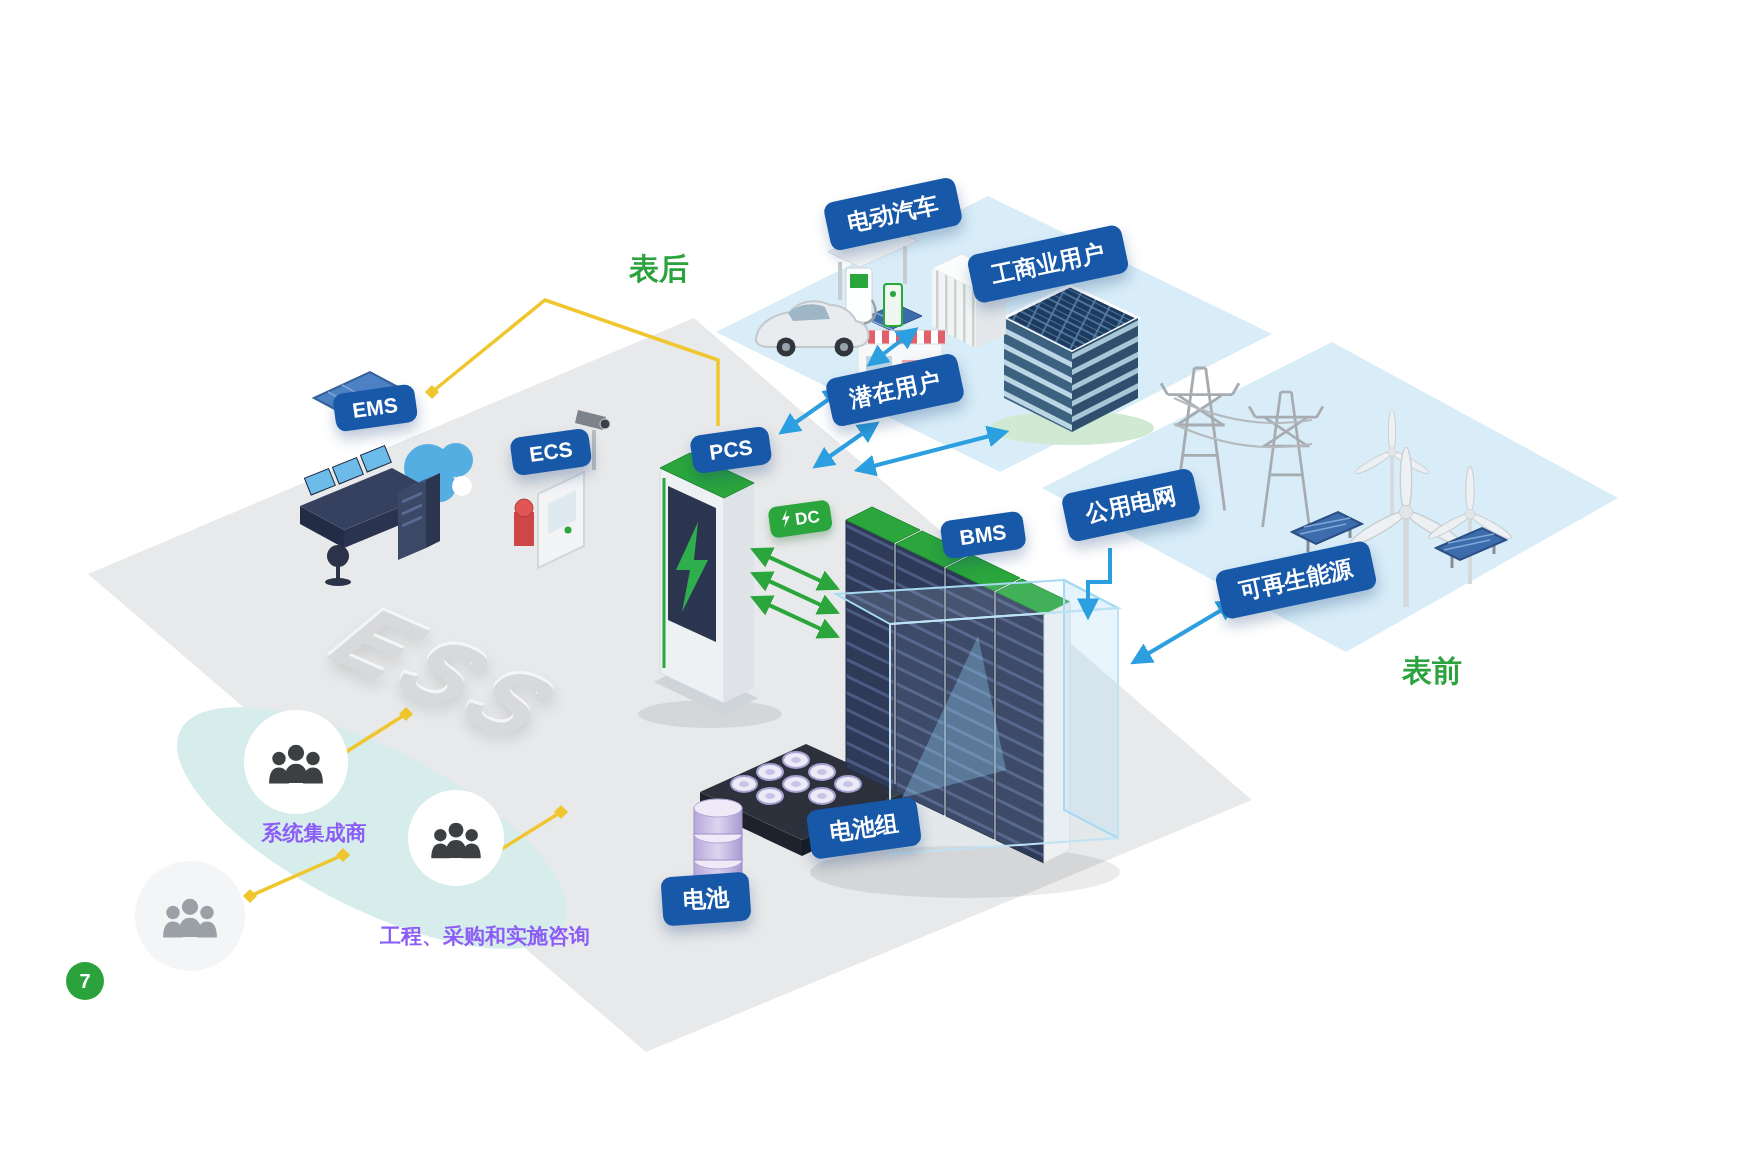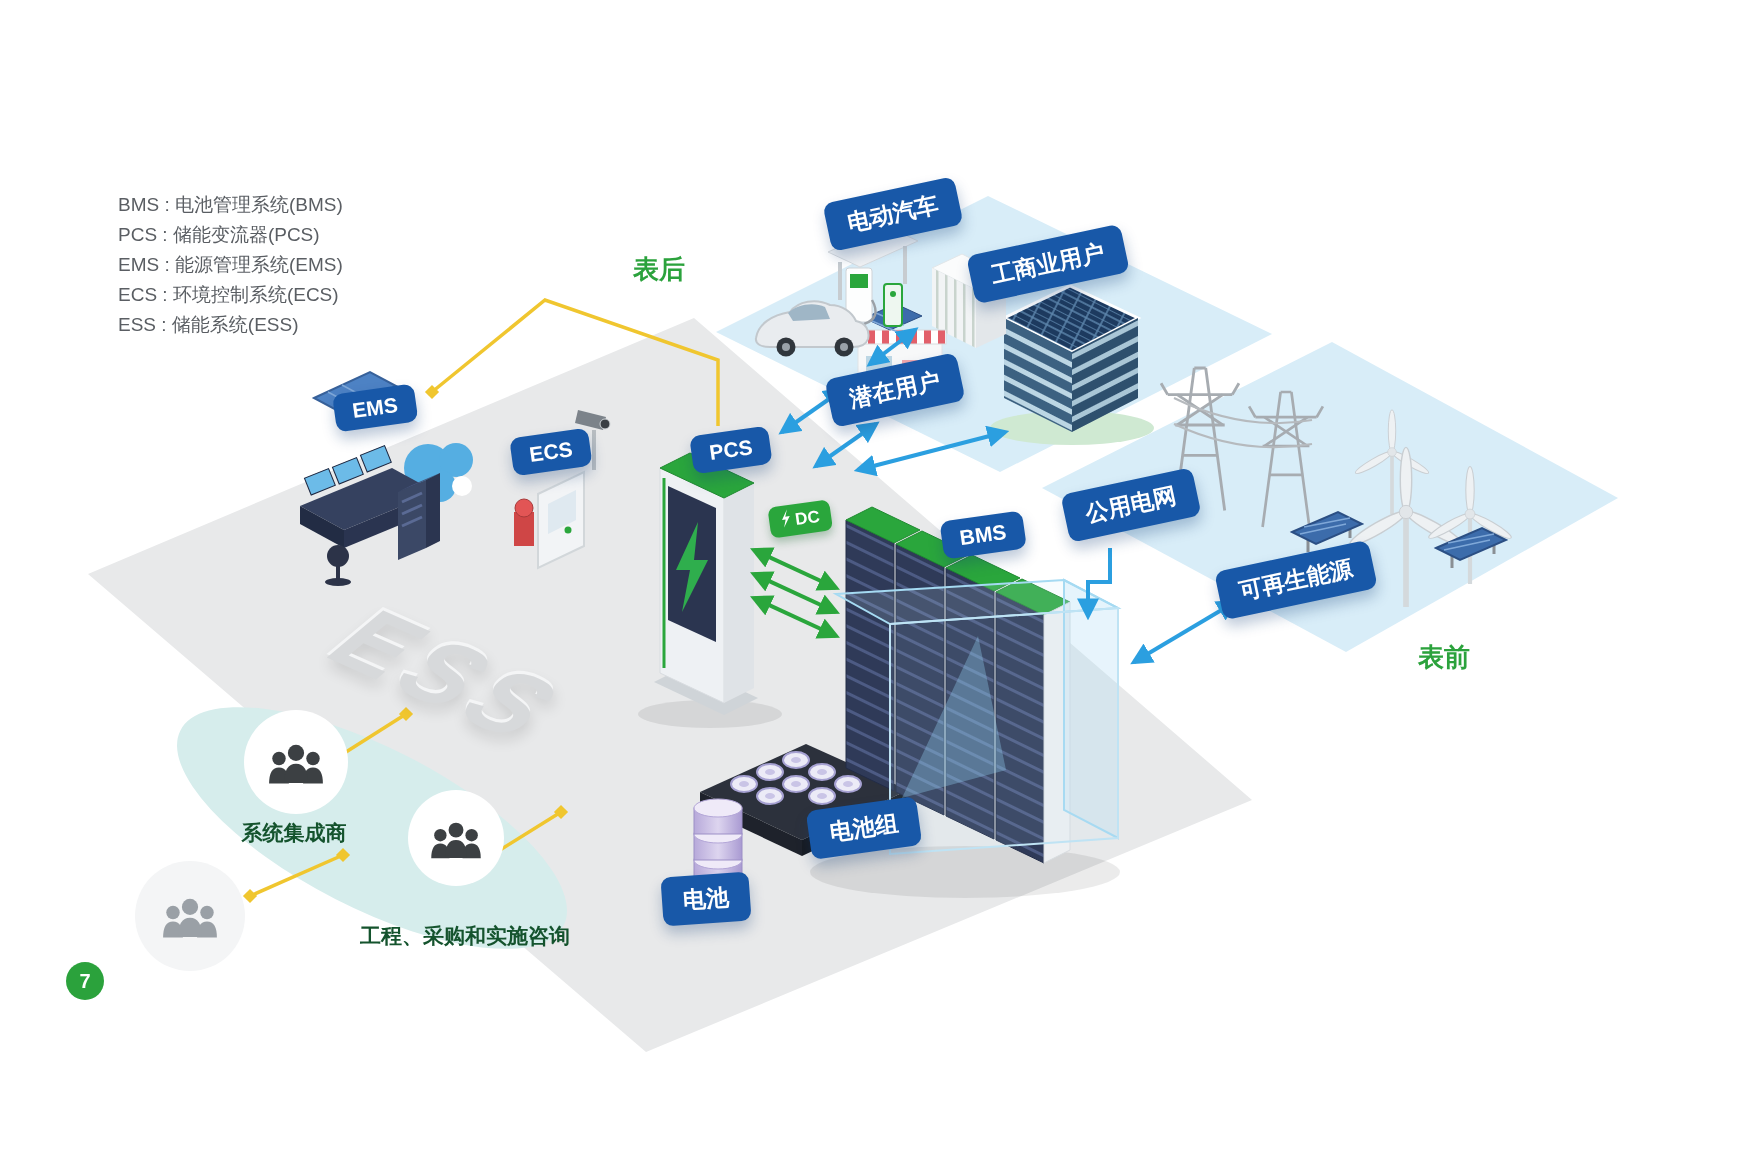--- a/index.html
+++ b/index.html
@@ -2,29 +2,29 @@
 <html><head>
 <meta charset="utf-8">
 <style>
   html,body{margin:0;padding:0;background:#fff;}
   .canvas{position:relative;width:1764px;height:1172px;overflow:hidden;background:#fff;
           font-family:"Liberation Sans",sans-serif;}
   .title{position:absolute;left:788px;top:98px;transform:translateX(-50%);
          font-size:42px;font-weight:700;color:#2BA23C;white-space:nowrap;letter-spacing:1px;}
   .legend{position:absolute;left:118px;top:190px;color:#5a5e63;font-size:19px;line-height:30px;}
   .legend div{white-space:nowrap;}
-  .zone{position:absolute;transform:translate(-50%,-50%);color:#2BA23C;font-weight:700;font-size:26px;white-space:nowrap;}
+  .zone{position:absolute;transform:translate(-50%,-50%);color:#2BA23C;font-weight:700;font-size:30px;white-space:nowrap;}
   .badge{position:absolute;transform:translate(-50%,-50%) rotate(var(--r,0deg));
          background:#1858A8;color:#fff;font-weight:700;font-size:23px;padding:9px 21px;
          border-radius:10px;white-space:nowrap;box-shadow:0 8px 14px rgba(17,60,120,.28);}
   .badge.small{font-size:21px;padding:7px 18px;}
   .badge.green{background:#2AA63C;font-size:17px;padding:4px 11px;border-radius:8px;
                display:flex;align-items:center;gap:4px;box-shadow:0 5px 9px rgba(20,100,40,.3);}
-  .caption{position:absolute;transform:translate(-50%,-50%);color:#14532d;font-weight:700;
-           font-size:21px;white-space:nowrap;}
+  .caption{position:absolute;transform:translate(-50%,-50%);color:#8b5cf6;font-weight:700;
+           font-size:21px;white-space:nowrap;margin-left:20px;}
   .ess-text{position:absolute;left:396px;top:592px;font-size:96px;font-weight:700;
             letter-spacing:8px;color:#d7d9db;transform:rotate(24deg) skewX(-26deg);
             transform-origin:0 0;
             text-shadow:-3px -3px 0 #f4f5f6, 6px 6px 14px rgba(0,0,0,.14);}
   .pagenum{position:absolute;left:85px;top:981px;transform:translate(-50%,-50%);
            width:38px;height:38px;border-radius:50%;background:#2BA23C;color:#fff;
            display:flex;align-items:center;justify-content:center;font-weight:700;font-size:20px;}
   svg.layer{position:absolute;left:0;top:0;}
 </style>
 </head>
@@ -329,30 +329,23 @@
       <circle cx="456" cy="838" r="48" fill="#ffffff"></circle>
       <use href="#trio" transform="translate(456,844) scale(.92)" fill="#3c4043"></use>
     </g>
     <g>
       <circle cx="190" cy="916" r="55" fill="#f4f5f6"></circle>
       <use href="#trio" transform="translate(190,922)" fill="#9aa0a6"></use>
     </g>
   </svg>
 
 
-  <div class="legend">
-    <div>BMS : 电池管理系统(BMS)</div>
-    <div>PCS : 储能变流器(PCS)</div>
-    <div>EMS : 能源管理系统(EMS)</div>
-    <div>ECS : 环境控制系统(ECS)</div>
-    <div>ESS : 储能系统(ESS)</div>
-  </div>
 
   <div class="zone" style="left:659px;top:269px;">表后</div>
-  <div class="zone" style="left:1432px;top:657px;margin-left:12px;">表前</div>
+  <div class="zone" style="left:1432px;top:671px;">表前</div>
 
   <div class="ess-text">ESS</div>
 
   <div class="badge small" style="left:375px;top:408px;--r:-8deg;">EMS</div>
   <div class="badge small" style="left:551px;top:452px;--r:-8deg;">ECS</div>
   <div class="badge small" style="left:731px;top:450px;--r:-8deg;">PCS</div>
   <div class="badge small" style="left:983px;top:535px;--r:-8deg;">BMS</div>
 
   <div class="badge green" style="left:800px;top:519px;--r:-8deg;">
     <span>

